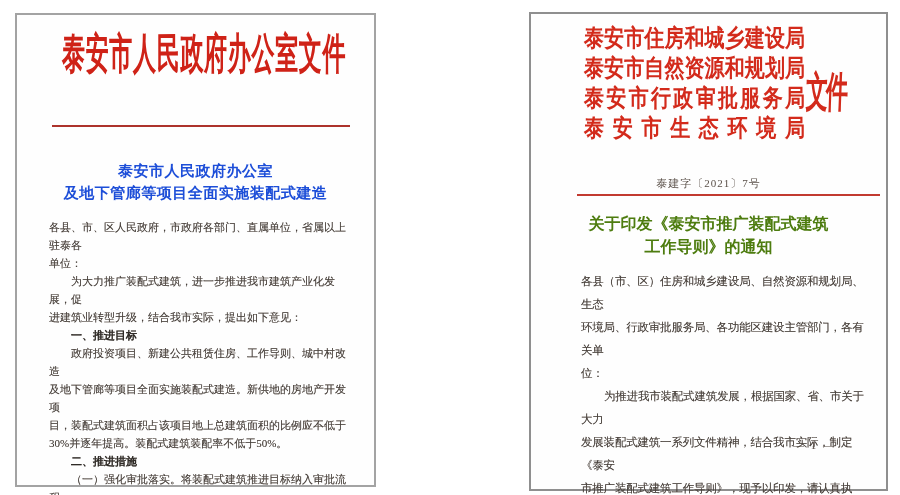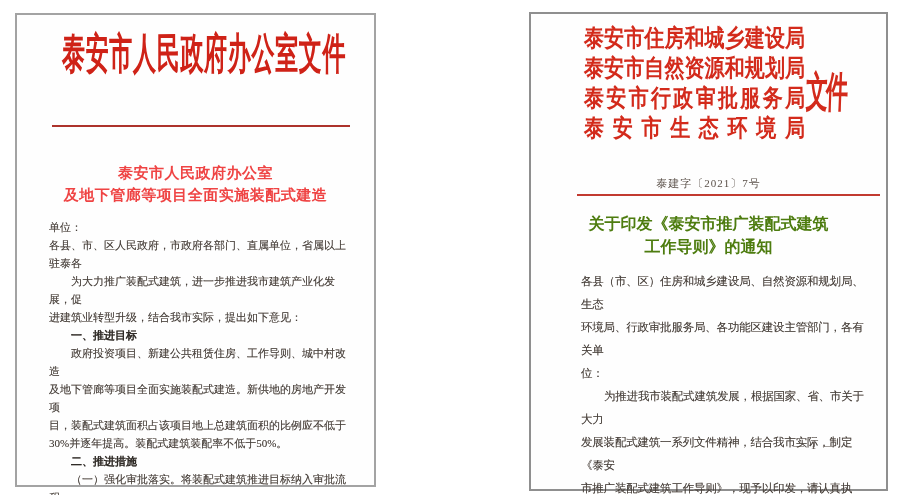--- a/index.html
+++ b/index.html
@@ -23,21 +23,21 @@
     text-align:center; font-size:11px; letter-spacing:1px;
     color:var(--docnum-gray,#5a5049);
   }
   .lp-rule {
     position:absolute; left:35px; top:110px; width:298px; height:0;
     border-top:2px solid var(--rule-red-left,#ad332c);
   }
   .lp-title {
     position:absolute; left:0; top:147px; width:100%;
     text-align:center; font-weight:bold; font-size:15px; line-height:22px;
-    color:#ef4444; letter-spacing:0.5px;
+    color:#1d4ed8; letter-spacing:0.5px;font-family:Liberation Mono, monospace;
   }
   .lp-body {
     position:absolute; left:32px; top:203px; width:300px;
     font-size:11px; line-height:18px; color:var(--body-gray,#48413c);
     text-shadow:0 0 0.5px rgba(70,60,50,0.45);
   }
   .lp-pagenum {
     position:absolute; top:404px; right:46px;
     font-size:11px; color:var(--docnum-gray,#5a5049); letter-spacing:2px;
   }
@@ -92,22 +92,22 @@
 <body>
 
 <div class="page page-left">
   <div class="lp-masthead">泰安市人民政府办公室文件</div>
   <div class="lp-rule"></div>
   <div class="lp-title">
     <div class="line">泰安市人民政府办公室</div>
     <div class="line">及地下管廊等项目全面实施装配式建造</div>
   </div>
   <div class="lp-body">
+    <div class="line">各县、市、区人民政府，市政府各部门、直属单位，省属以上驻泰各</div>
     <div class="line">单位：</div>
-    <div class="line">各县、市、区人民政府，市政府各部门、直属单位，省属以上驻泰各</div>
     <div class="line indent">为大力推广装配式建筑，进一步推进我市建筑产业化发展，促</div>
     <div class="line">进建筑业转型升级，结合我市实际，提出如下意见：</div>
     <div class="line indent bold">一、推进目标</div>
     <div class="line indent">政府投资项目、新建公共租赁住房、工作导则、城中村改造</div>
     <div class="line">及地下管廊等项目全面实施装配式建造。新供地的房地产开发项</div>
     <div class="line">目，装配式建筑面积占该项目地上总建筑面积的比例应不低于</div>
     <div class="line">30%并逐年提高。装配式建筑装配率不低于50%。</div>
     <div class="line indent bold">二、推进措施</div>
     <div class="line indent">（一）强化审批落实。将装配式建筑推进目标纳入审批流程，</div>
   </div>

